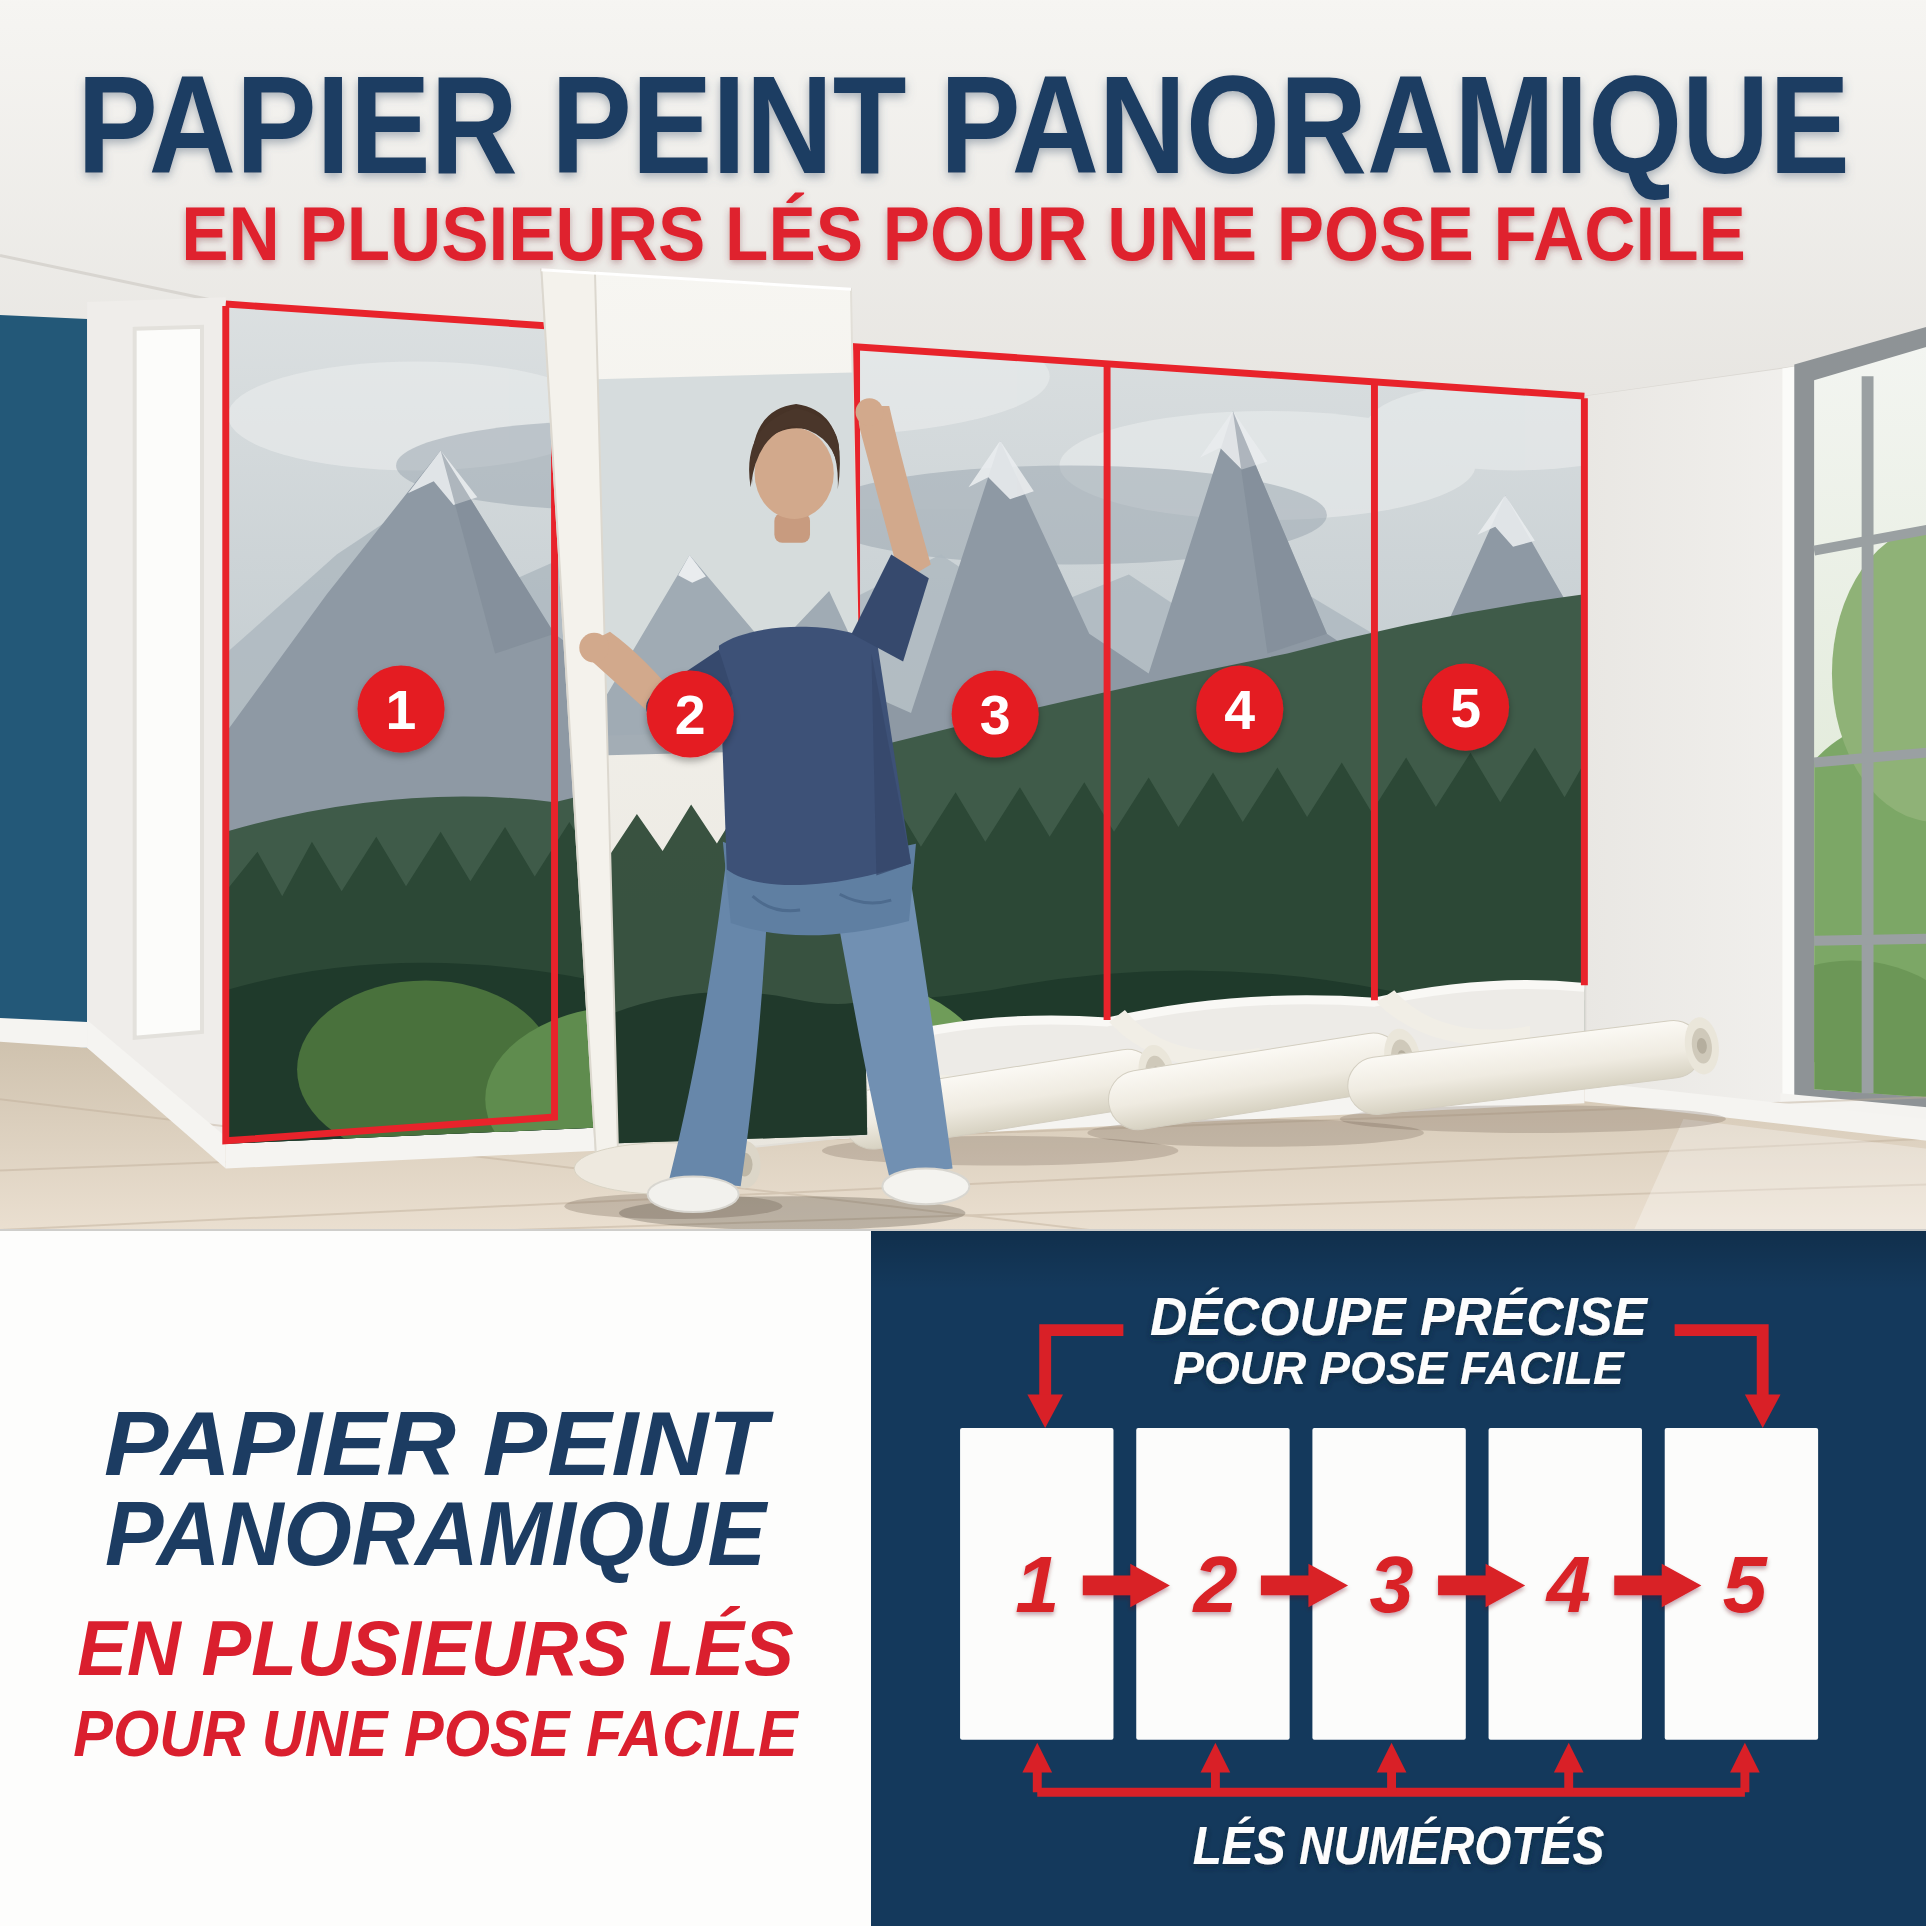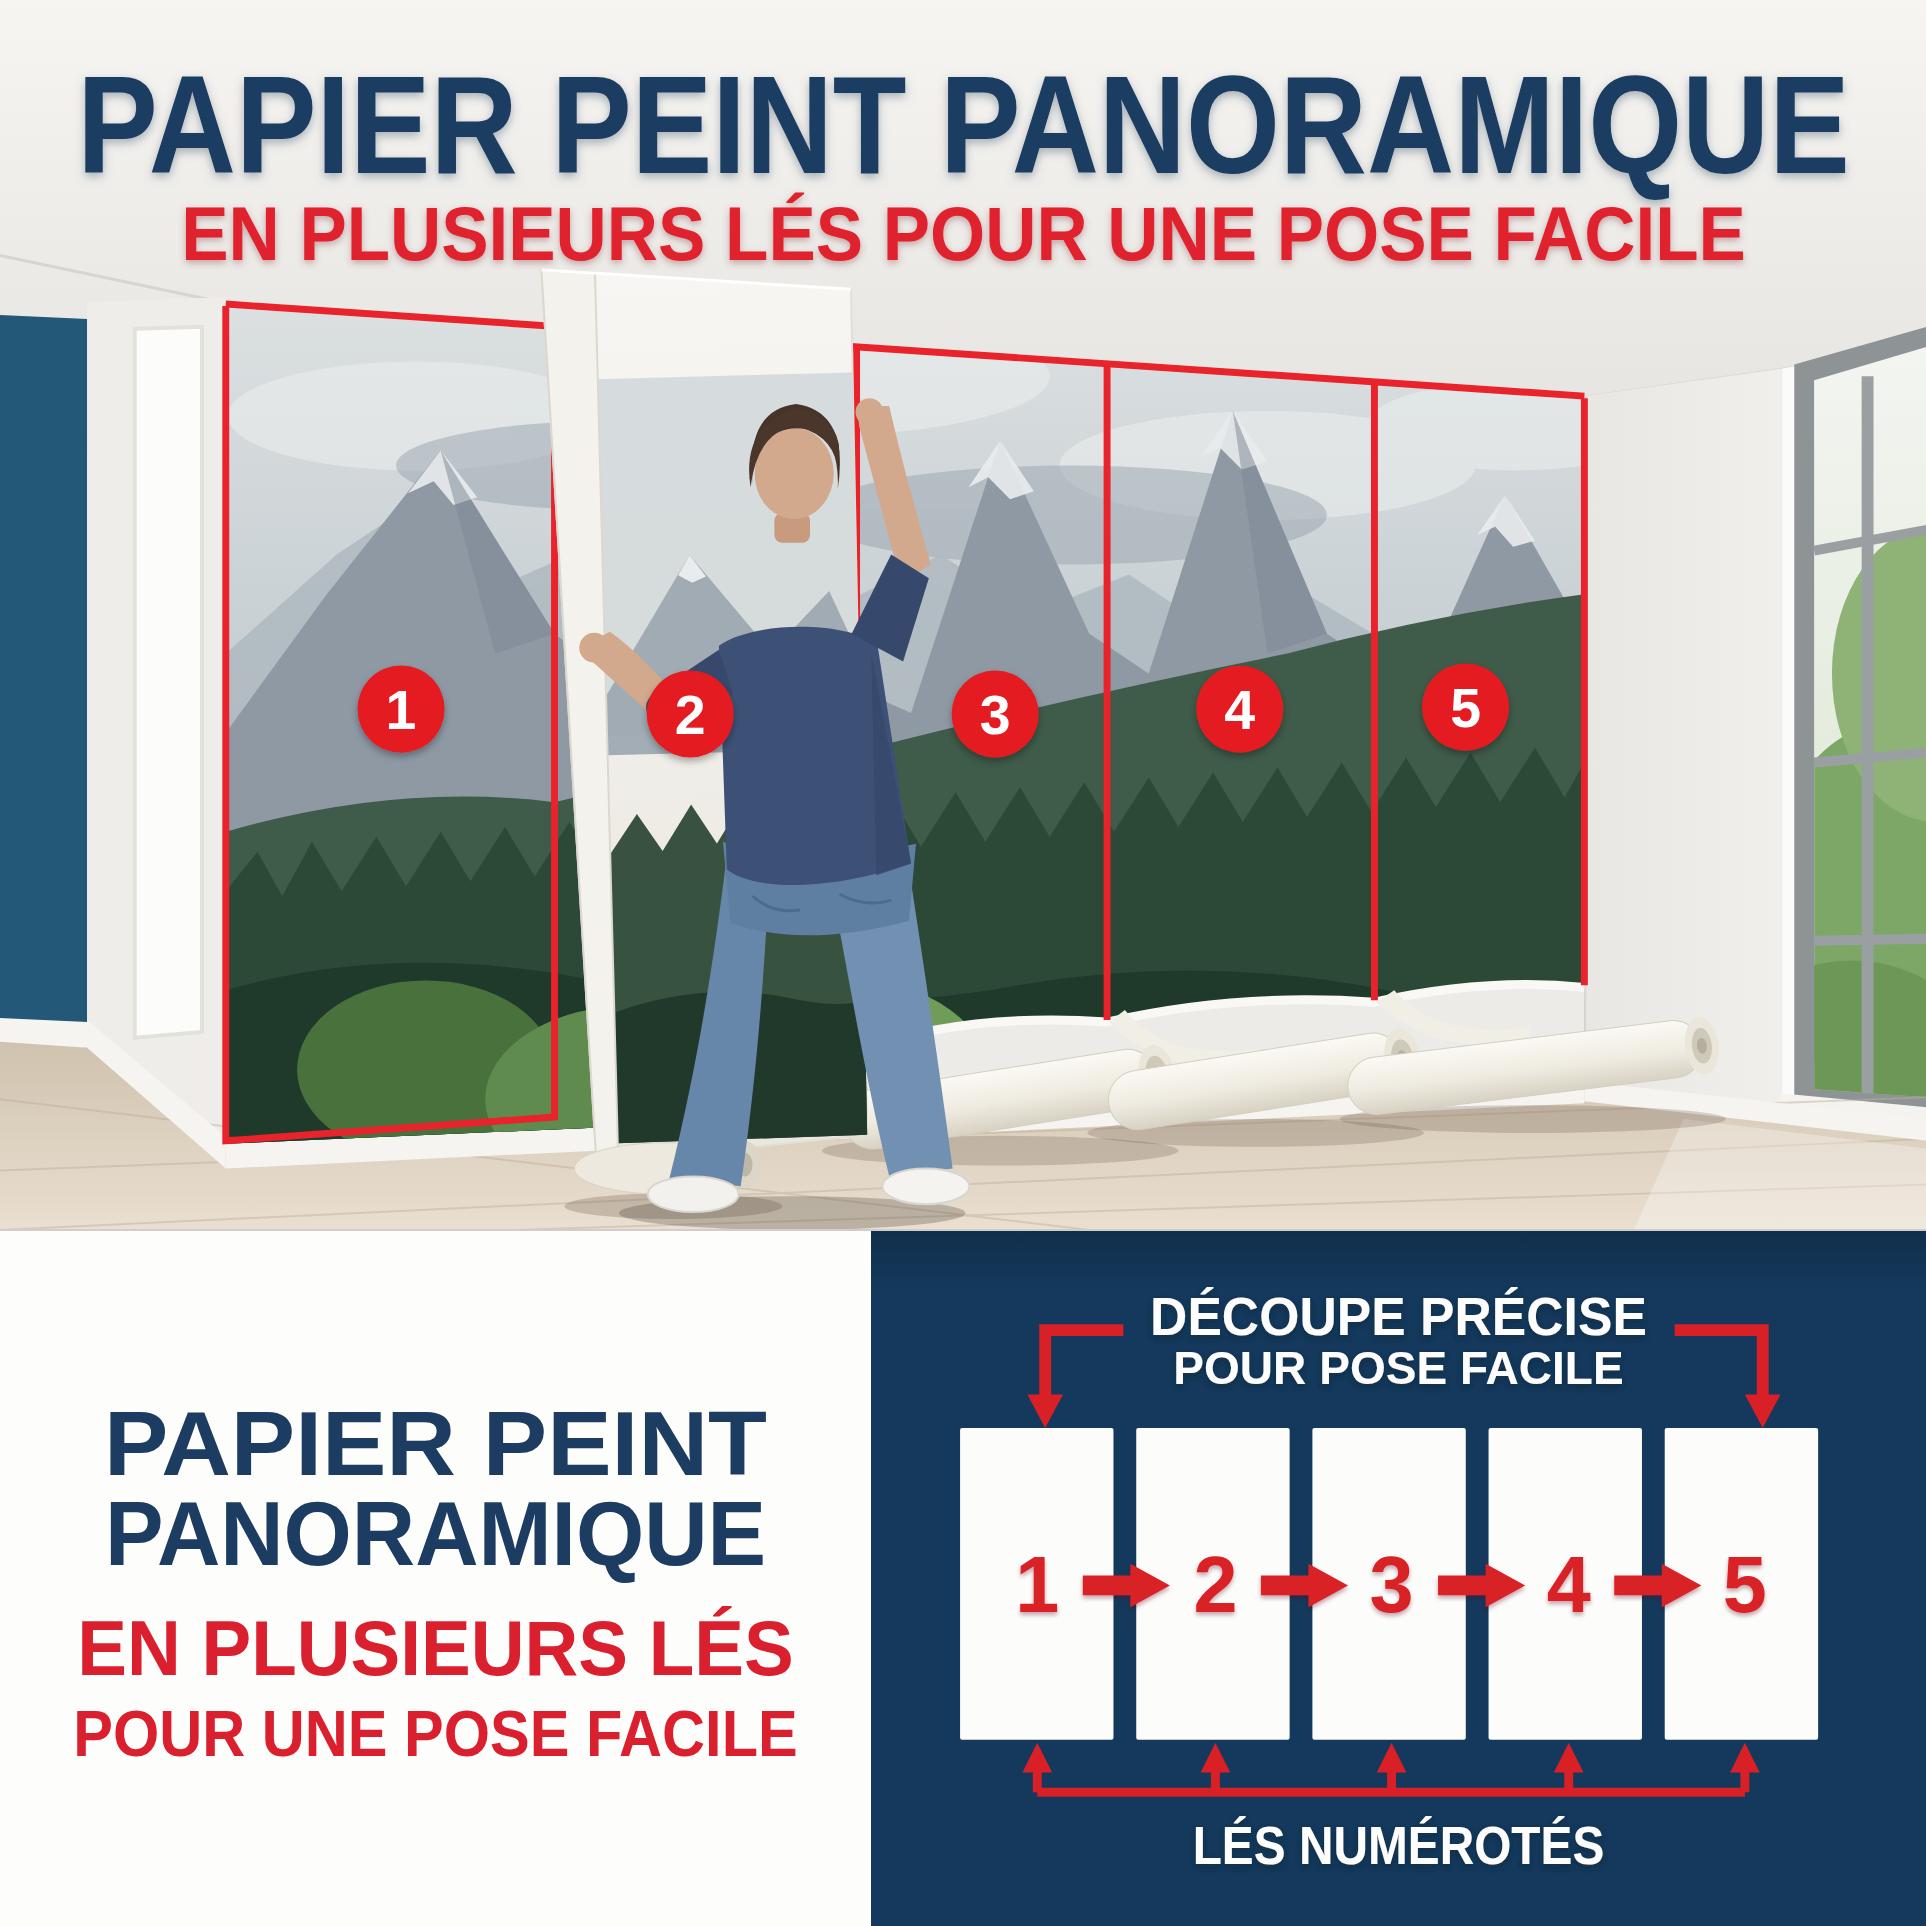--- a/index.html
+++ b/index.html
@@ -1,19 +1,19 @@
 <!DOCTYPE html>
 <html><head>
 <meta charset="utf-8">
 <style>
   html,body{margin:0;padding:0;width:1927px;height:1927px;background:#ffffff;overflow:hidden;
     font-family:"Liberation Sans","DejaVu Sans",sans-serif;}
   .stage{position:relative;width:1927px;height:1927px;}
   .hero{position:absolute;left:0;top:0;width:1927px;height:1230px;}
-  .bottom{position:absolute;left:0;top:1230px;width:1927px;height:697px;background:#fdfdfc;}
+  .bottom{position:absolute;left:0;top:1230px;width:1927px;height:697px;background:#fdfdfc;font-style:italic;}
   .bottom-left-svg{position:absolute;left:0;top:0;width:871px;height:697px;}
   .diagram-svg{position:absolute;left:871px;top:0;width:1055px;height:697px;}
   .hairline{position:absolute;left:0;top:1229px;width:1927px;height:2px;background:#cfcecb;z-index:5;}
   svg text{font-family:"Liberation Sans","DejaVu Sans",sans-serif;}
 </style>
 </head>
 <body>
 
 <div class="stage">
 

